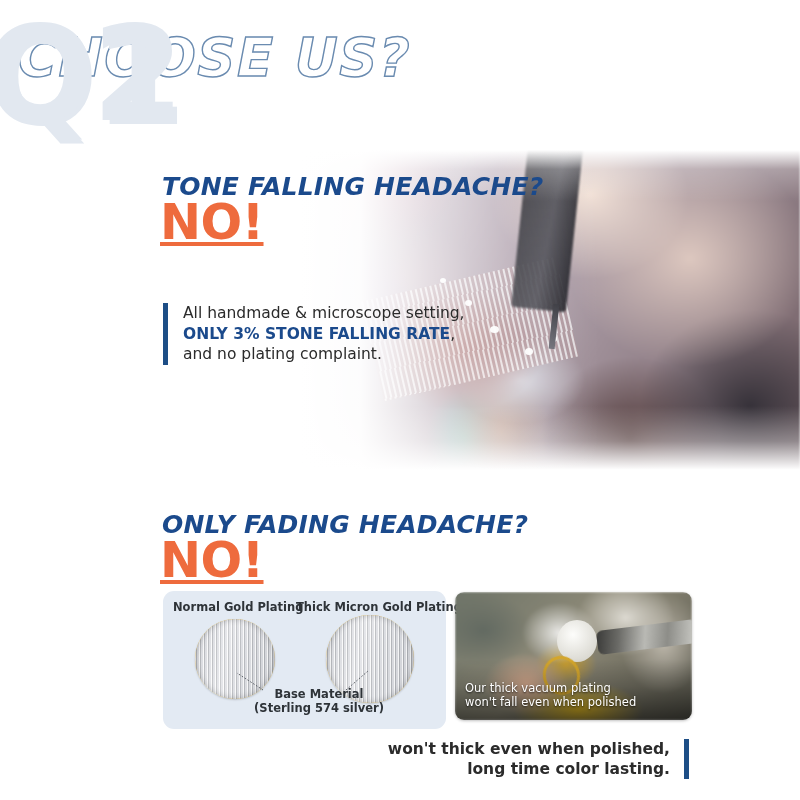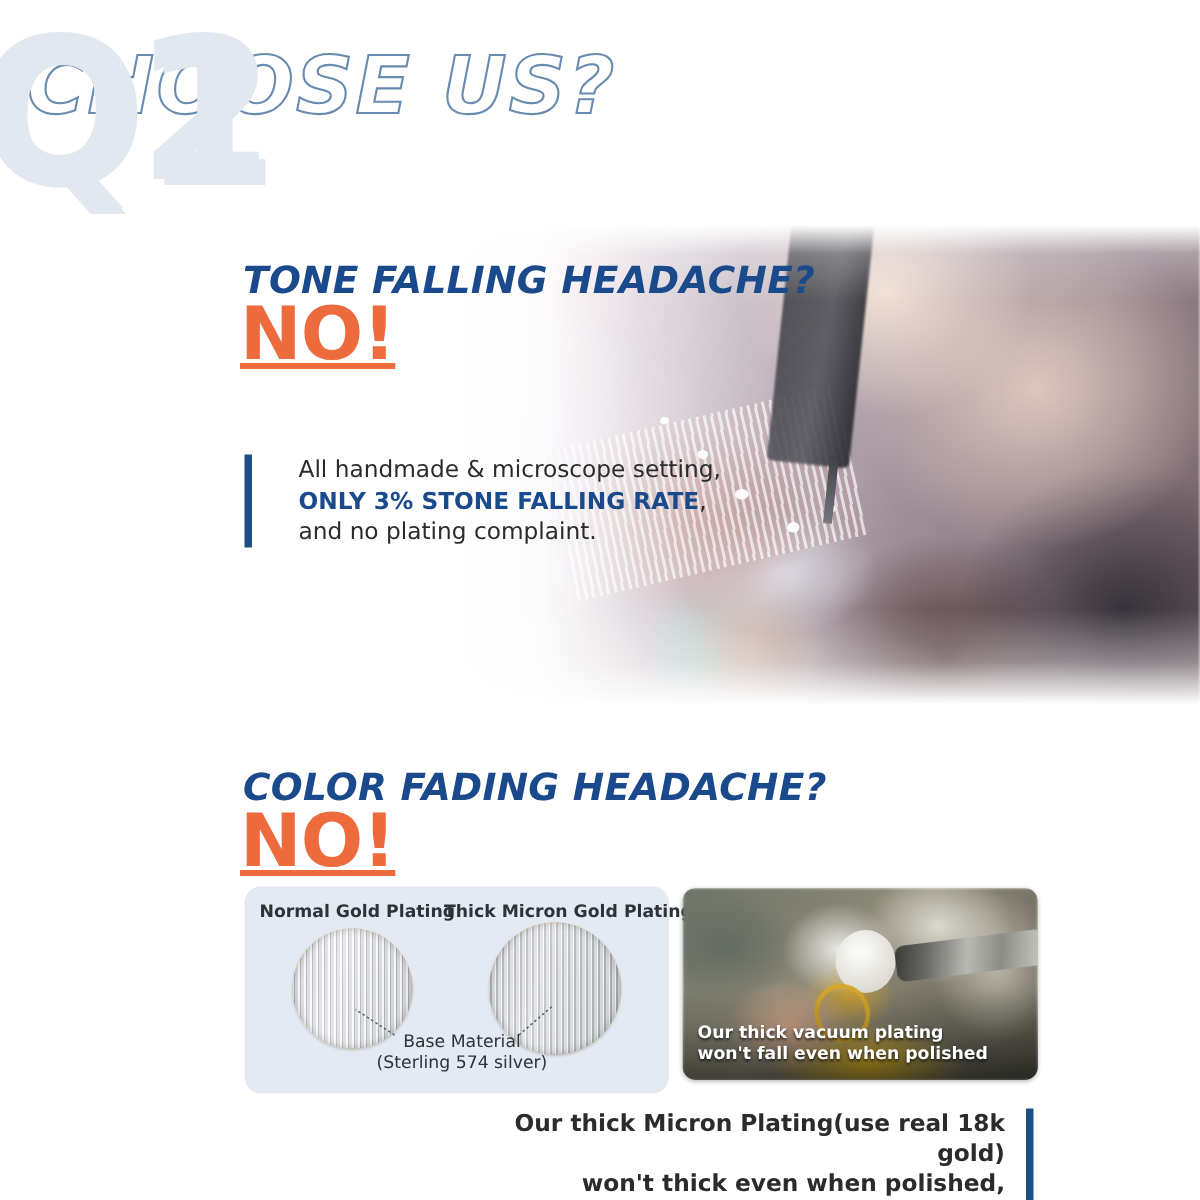--- a/index.html
+++ b/index.html
@@ -155,21 +155,21 @@
   .photo-q1 .haze {
     position: absolute; inset: 0;
     background:
       radial-gradient(ellipse 120px 150px at 6% 52%, rgba(150,130,230,0.30), rgba(150,130,230,0) 70%),
       radial-gradient(ellipse 110px 90px at 16% 10%, rgba(236,150,170,0.30), rgba(236,150,170,0) 70%);
   }
 
   
   .quote {
     position: absolute;
-    padding-left: 31px;
+    padding-left: 15px;
     border-left: 5px solid #1d4e86;
     font-size: 15.5px;
     line-height: 1.33;
     color: #2b2b2b;
   }
   .quote b { color: #1b4a8c; font-weight: 700; text-align: center; }
   #q1-quote { left: 163px; top: 303px; }
 
   
   .plating-panel {
@@ -215,26 +215,26 @@
   #coin-thick {
     left: 163px; top: 24px; width: 88px; height: 88px;
     background-image: linear-gradient(135deg, #f8e07a 0%, #d5a02a 28%, #fdf0a8 50%, #c59320 74%, #f0d268 100%);
     padding: 13px;
     box-sizing: border-box;
     box-shadow: 0 1px 2px rgba(0,0,0,0.18);
   }
 
   .base-label {
     position: absolute;
-    left: 60px;
+    left: 71px;
     top: 96px;
     width: 170px;
     text-align: center;
     font-size: 11.5px;
-    font-weight: 400;
+    font-weight: 700;
     color: #2e3338;
     line-height: 1.25;
   }
   .leader { position: absolute; overflow: visible; pointer-events: none; }
 
   
   .photo-q2 {
     position: absolute;
     left: 455px;
     top: 592px;
@@ -286,21 +286,21 @@
   .photo-q2 .cap-grad {
     position: absolute;
     left: 0; right: 0; bottom: 0; height: 48%;
     background: linear-gradient(0deg, rgba(0,0,0,0.55) 0%, rgba(0,0,0,0.18) 55%, rgba(0,0,0,0) 100%);
   }
   .photo-q2 .caption {
     position: absolute;
     left: 10px;
     bottom: 11px;
     font-size: 11.5px;
-    font-weight: 700;
+    font-weight: 400;
     color: #ffffff;
     line-height: 1.22;
     text-shadow: 0 1px 2px rgba(0,0,0,0.7);
   }
 
   
   .note-right {
     position: absolute;
     left: 340px;
     top: 739px;
@@ -345,21 +345,21 @@
 <div class="quote" id="q1-quote">
   <div>All handmade &amp; microscope setting,</div>
   <div><b>ONLY 3% STONE FALLING RATE</b><span>,</span></div>
   <div>and no plating complaint.</div>
 </div>
 
 <div class="section" id="section-q2"></div>
 
 <div class="wm" id="wm-q2">Q2</div>
 
-<div class="q-head" id="q2-head">COLOR FADING HEADACHE?</div>
+<div class="q-head" id="q2-head">ONLY FADING HEADACHE?</div>
 <div class="q-no" id="q2-no">NO!</div>
 
 <div class="plating-panel">
   <div class="pl-label" id="pl-label-normal">Normal Gold Plating</div>
   <div class="pl-label" id="pl-label-thick">Thick Micron Gold Plating</div>
 
   <div class="coin" id="coin-normal">
     <div class="silver"></div>
   </div>
   <div class="coin" id="coin-thick">
@@ -383,16 +383,15 @@
   <div class="handpiece"></div>
   <div class="ring"></div>
   <div class="cap-grad"></div>
   <div class="caption">
     <div>Our thick vacuum plating</div>
     <div>won't fall even when polished</div>
   </div>
 </div>
 
 <div class="note-right">
-  <div>Our thick Micron Plating(use real 18k gold)</div>
   <div>won't thick even when polished,</div>
   <div>long time color lasting.</div>
 </div>
 
 </body></html>

